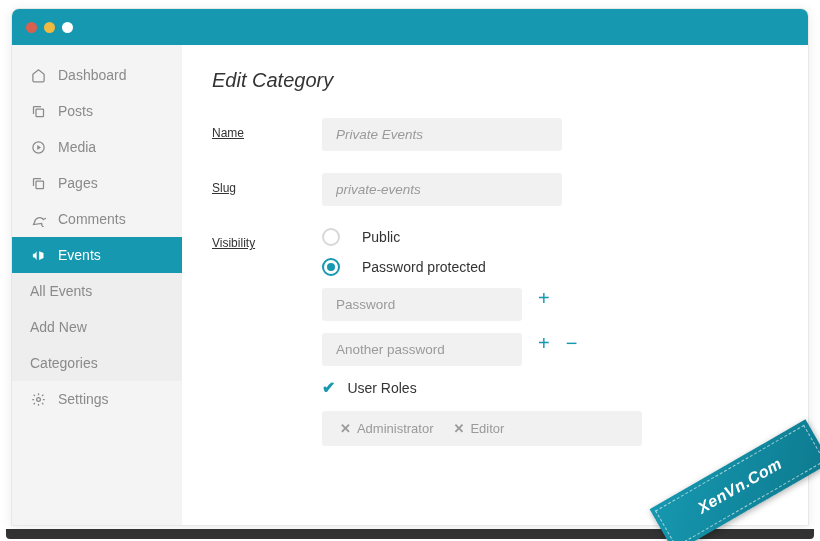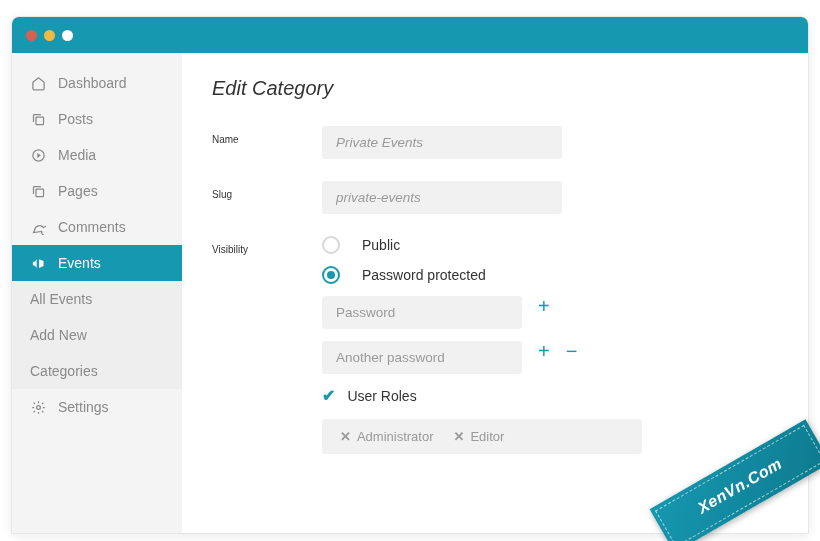--- a/index.html
+++ b/index.html
@@ -1,33 +1,33 @@
 <!DOCTYPE html>
 <html><head>
   <meta charset="utf-8">
   <style>
     * { margin: 0; padding: 0; box-sizing: border-box; font-family: -apple-system, BlinkMacSystemFont, "Segoe UI", sans-serif; }
     body { background: #fff; width: 820px; height: 541px; overflow: hidden; }
-    .window { width: 798px; margin: 16px auto; border-radius: 8px 8px 0 0; overflow: hidden; box-shadow: 0 2px 12px rgba(0,0,0,0.08); border: 1px solid #e8e8e8; }
+    .window { width: 798px; margin: 8px auto; border-radius: 8px 8px 0 0; overflow: hidden; box-shadow: 0 2px 12px rgba(0,0,0,0.08); border: 1px solid #e8e8e8; }
     .titlebar { background: #1698b0; height: 36px; display: flex; align-items: center; padding: 0 14px; gap: 7px; }
     .dot { width: 11px; height: 11px; border-radius: 50%; }
     .dot.red { background: #d8604f; }
     .dot.yel { background: #f0b93f; }
     .dot.grn { background: #ffffff; }
     .body { display: flex; height: 480px; background: #fff; }
     .sidebar { width: 170px; background: #f4f4f4; display: flex; flex-direction: column; padding-top: 12px; }
     .nav-item { display: flex; align-items: center; gap: 12px; padding: 10px 18px; color: #8a8a8a; font-size: 14px; cursor: pointer; }
     .nav-item.active { background: #1698b0; color: #fff; margin-left: -2px; padding-left: 20px; }
     .nav-item .icon { width: 16px; height: 16px; display: flex; align-items: center; justify-content: center; flex-shrink: 0; }
     .sub-item { padding: 10px 18px; color: #8a8a8a; font-size: 14px; cursor: pointer; }
     .sub-group { background: #eeeeee; }
     .main { flex: 1; padding: 24px 30px; overflow: hidden; }
     .page-title { font-size: 20px; font-weight: 500; color: #333; margin-bottom: 26px; font-style: italic; }
     .form-row { display: flex; align-items: flex-start; margin-bottom: 22px; }
-    .form-label { width: 110px; font-size: 10px; color: #333; padding-top: 8px; }
+    .form-label { width: 110px; font-size: 12px; color: #333; padding-top: 8px; text-decoration: underline; }
     .form-control { flex: 1; max-width: 420px; }
     .text-input { width: 240px; padding: 9px 14px; background: #f1f1f1; border: none; border-radius: 3px; font-size: 13.5px; color: #333; font-style: italic; }
     .text-input::placeholder { color: #9a9a9a; }
     .radio-row { display: flex; align-items: center; gap: 22px; margin-bottom: 12px; cursor: pointer; }
     .radio-btn { width: 18px; height: 18px; border-radius: 50%; border: 2px solid #d8d8d8; display: flex; align-items: center; justify-content: center; }
     .radio-btn.selected { border-color: #1698b0; }
     .radio-btn.selected::after { content: ""; width: 8px; height: 8px; border-radius: 50%; background: #1698b0; }
     .radio-label { font-size: 14px; color: #333; }
     .pw-row { display: flex; gap: 16px; margin-bottom: 12px; }
     .pw-input { width: 200px; padding: 9px 14px; background: #f1f1f1; border: none; border-radius: 3px; font-size: 13.5px; color: #333; }

